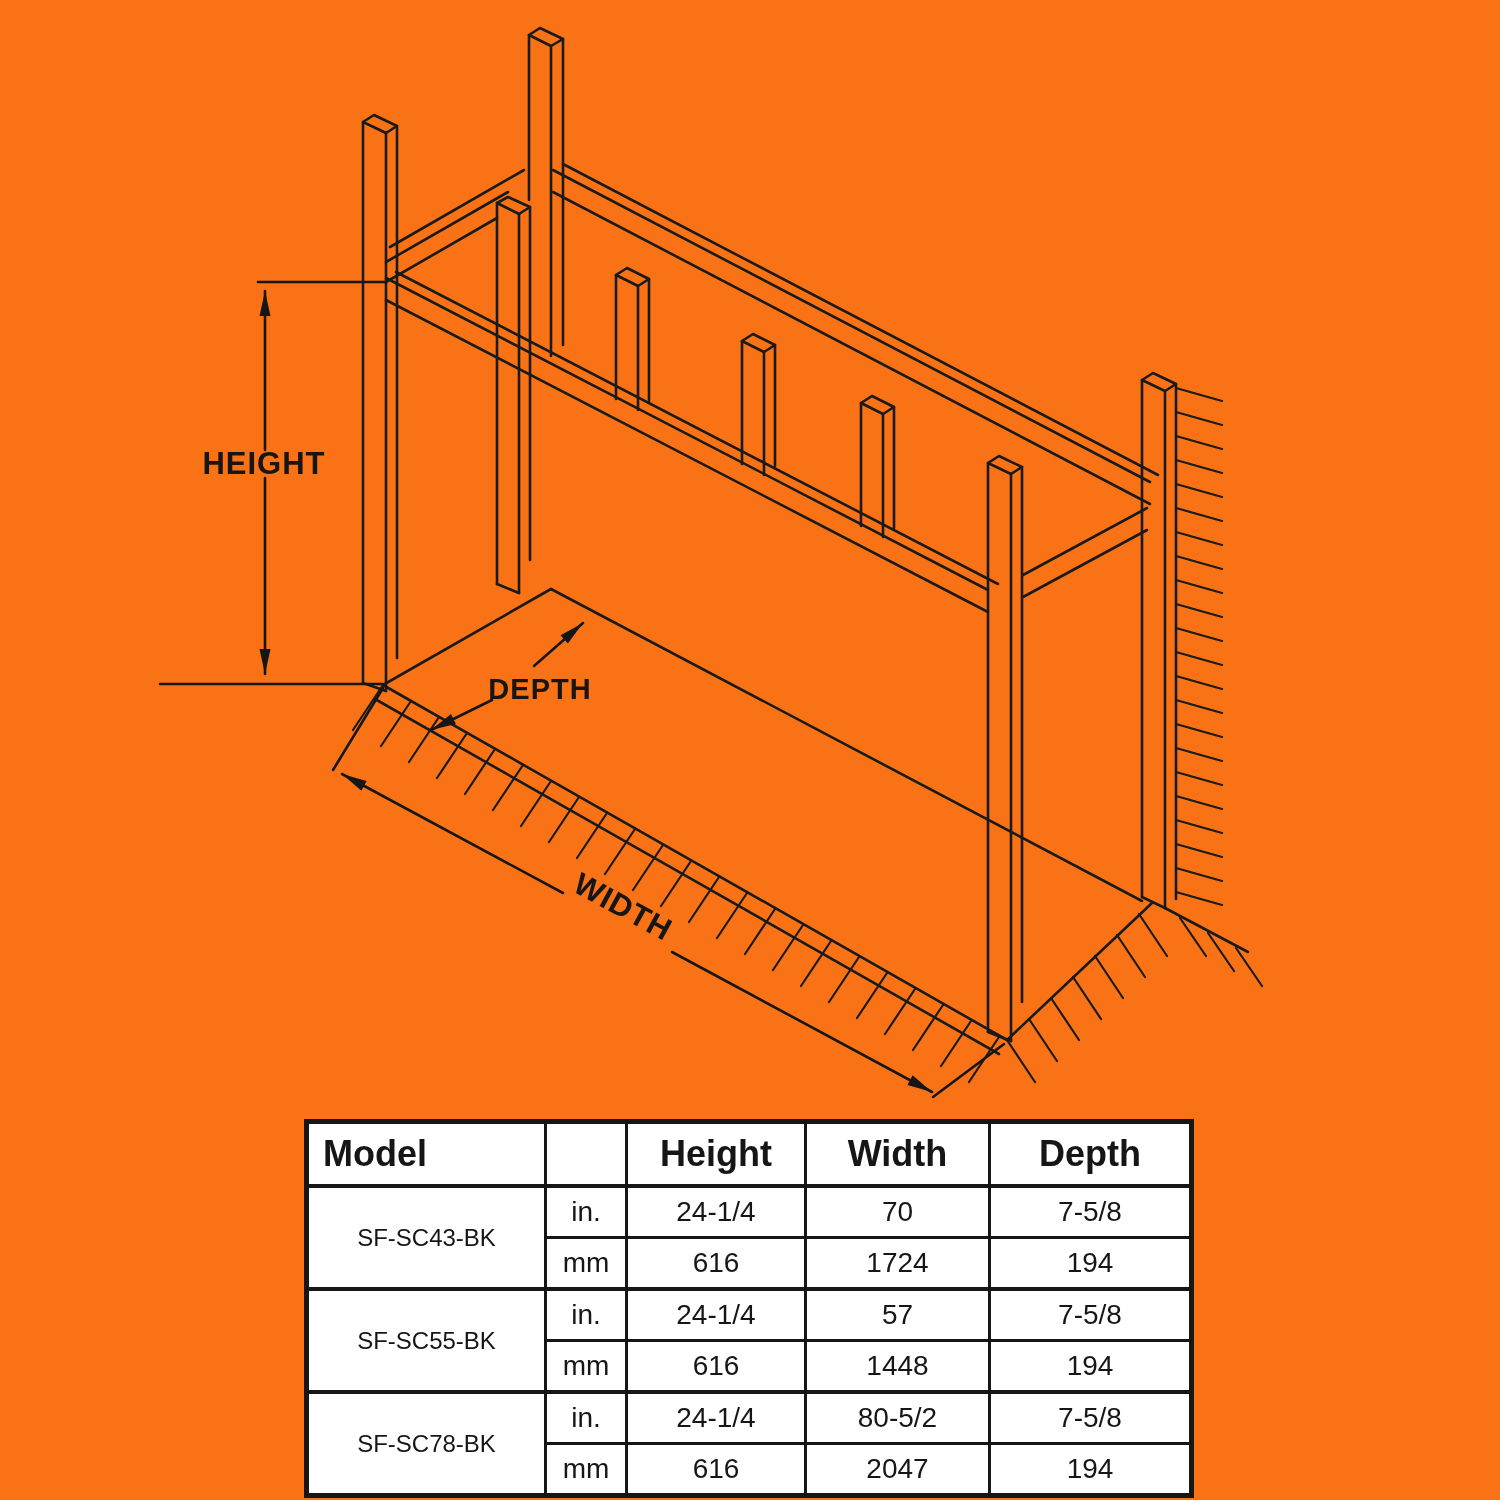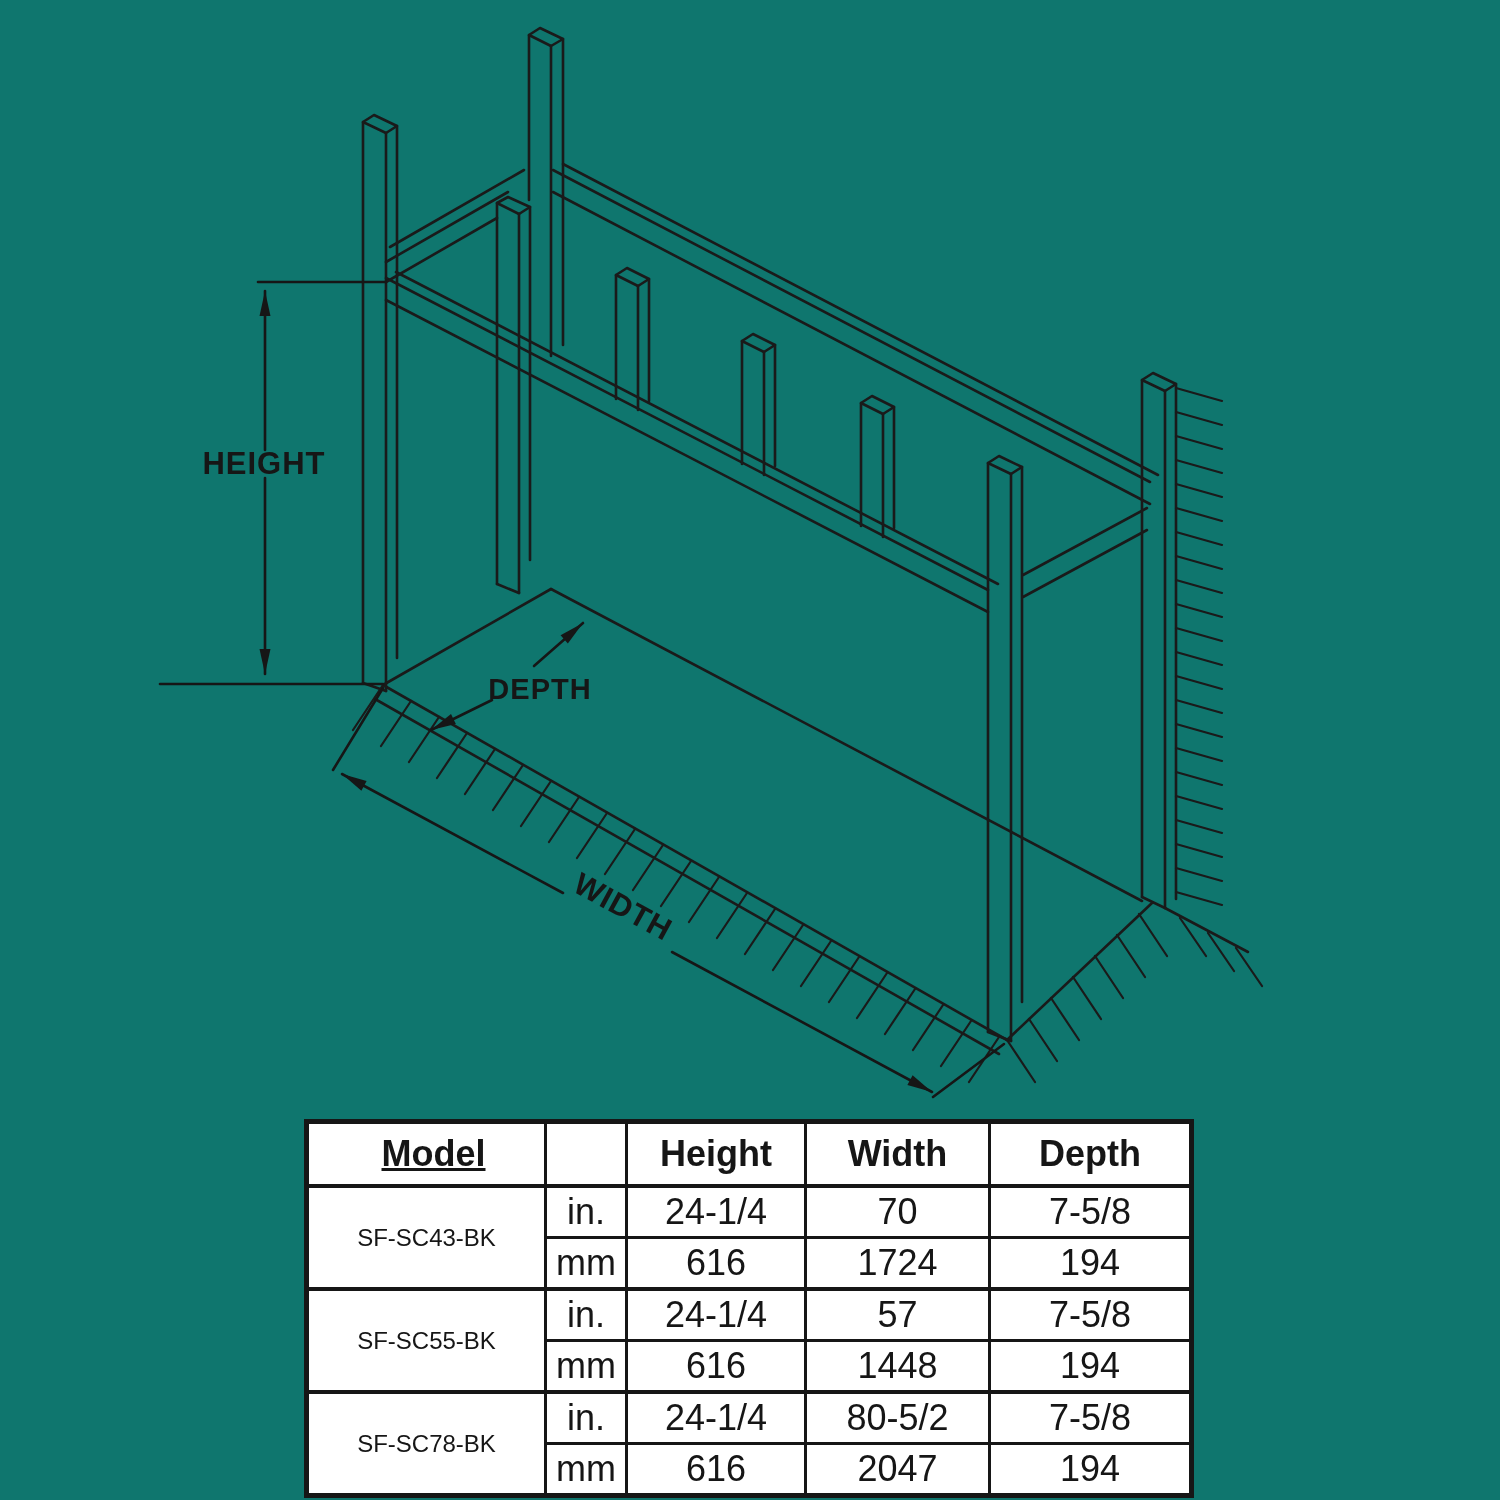--- a/index.html
+++ b/index.html
@@ -1,19 +1,19 @@
 <!DOCTYPE html>
 <html><head>
 <meta charset="utf-8">
 <style>
   html,body{margin:0;padding:0;background:#ffffff;}
   .screen{
     position:relative;
     width:1500px;height:1500px;
-    background:#0f766e;
+    background:#f97316;
     font-family:"Liberation Sans", sans-serif;
     color:#1a1a1a;
     overflow:hidden;
   }
   .diagram-svg{position:absolute;left:0;top:0;}
   .dim-label{
     font-family:"Liberation Sans", sans-serif;
     font-weight:bold;
     fill:#161616;
   }
@@ -37,27 +37,26 @@
     padding:0;
     overflow:hidden;
     white-space:nowrap;
   }
   table.spec th{
     height:60px;
     font-size:36px;
     font-weight:bold;
   }
   table.spec th.model-h{
-    text-align:center;
+    text-align:left;
     padding-left:14px;
-    text-decoration:underline;
   }
   table.spec td{
     height:48px;
-    font-size:36px;
+    font-size:28px;
     font-weight:normal;
   }
   table.spec td.model{
     font-size:24px;
   }
   table.spec tr.group-start td{
     border-top-width:4px;
   }
   table.spec thead th{
     border-bottom-width:4px;

